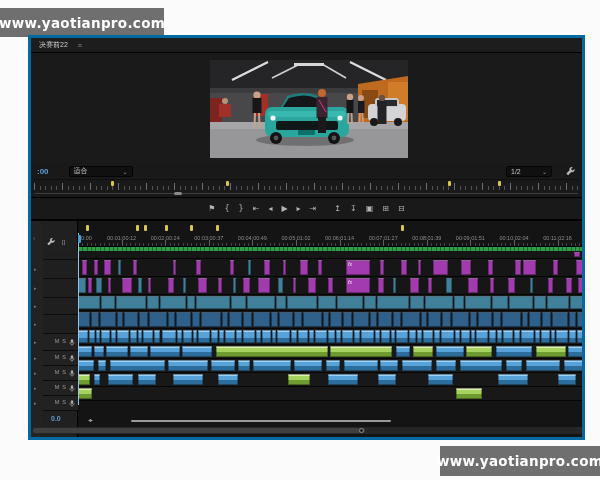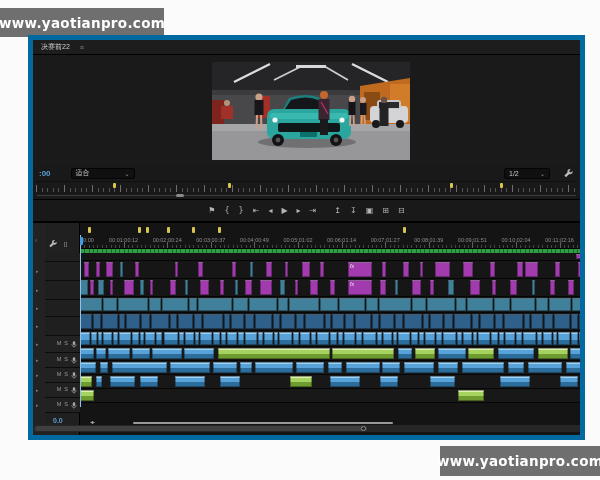--- a/index.html
+++ b/index.html
@@ -6,21 +6,21 @@
   body { width:600px; height:480px; background:#fbfbfb; font-family:"Liberation Sans", sans-serif; overflow:hidden; }
   #screen { position:relative; width:600px; height:480px; background:#fbfbfb; overflow:hidden; }
 
   .watermark { position:absolute; background:#6f6f6f; color:#fff; font-weight:bold;
     font-size:13.5px; display:flex; align-items:center; justify-content:center; letter-spacing:.3px;
     font-family:"DejaVu Sans", sans-serif; }
   #wm-top { left:0; top:8px; width:164px; height:29px; }
   #wm-bottom { right:0; bottom:4px; width:160px; height:30px; }
 
   #appwin { position:absolute; left:28px; top:35px; width:557px; height:405px;
-    background:#191919; border:5px solid #0369a1; display:flex; flex-direction:column; }
+    background:#191919; border:3px solid #0369a1; display:flex; flex-direction:column; }
 
   
   #tabbar { height:15px; background:#1d1d1d; border-bottom:1px solid #000; display:flex;
     align-items:center; padding-left:8px; gap:10px; }
   #tabbar .tab-label { font-size:7px; color:#cfcfcf; }
   #tabbar .panel-menu { font-size:7px; color:#8a8a8a; }
 
   
   #monitor { position:relative; height:110px; background:#1a1a1a; }
   #preview { position:absolute; left:179px; top:7px; width:198px; height:98px; background:#242427; }

